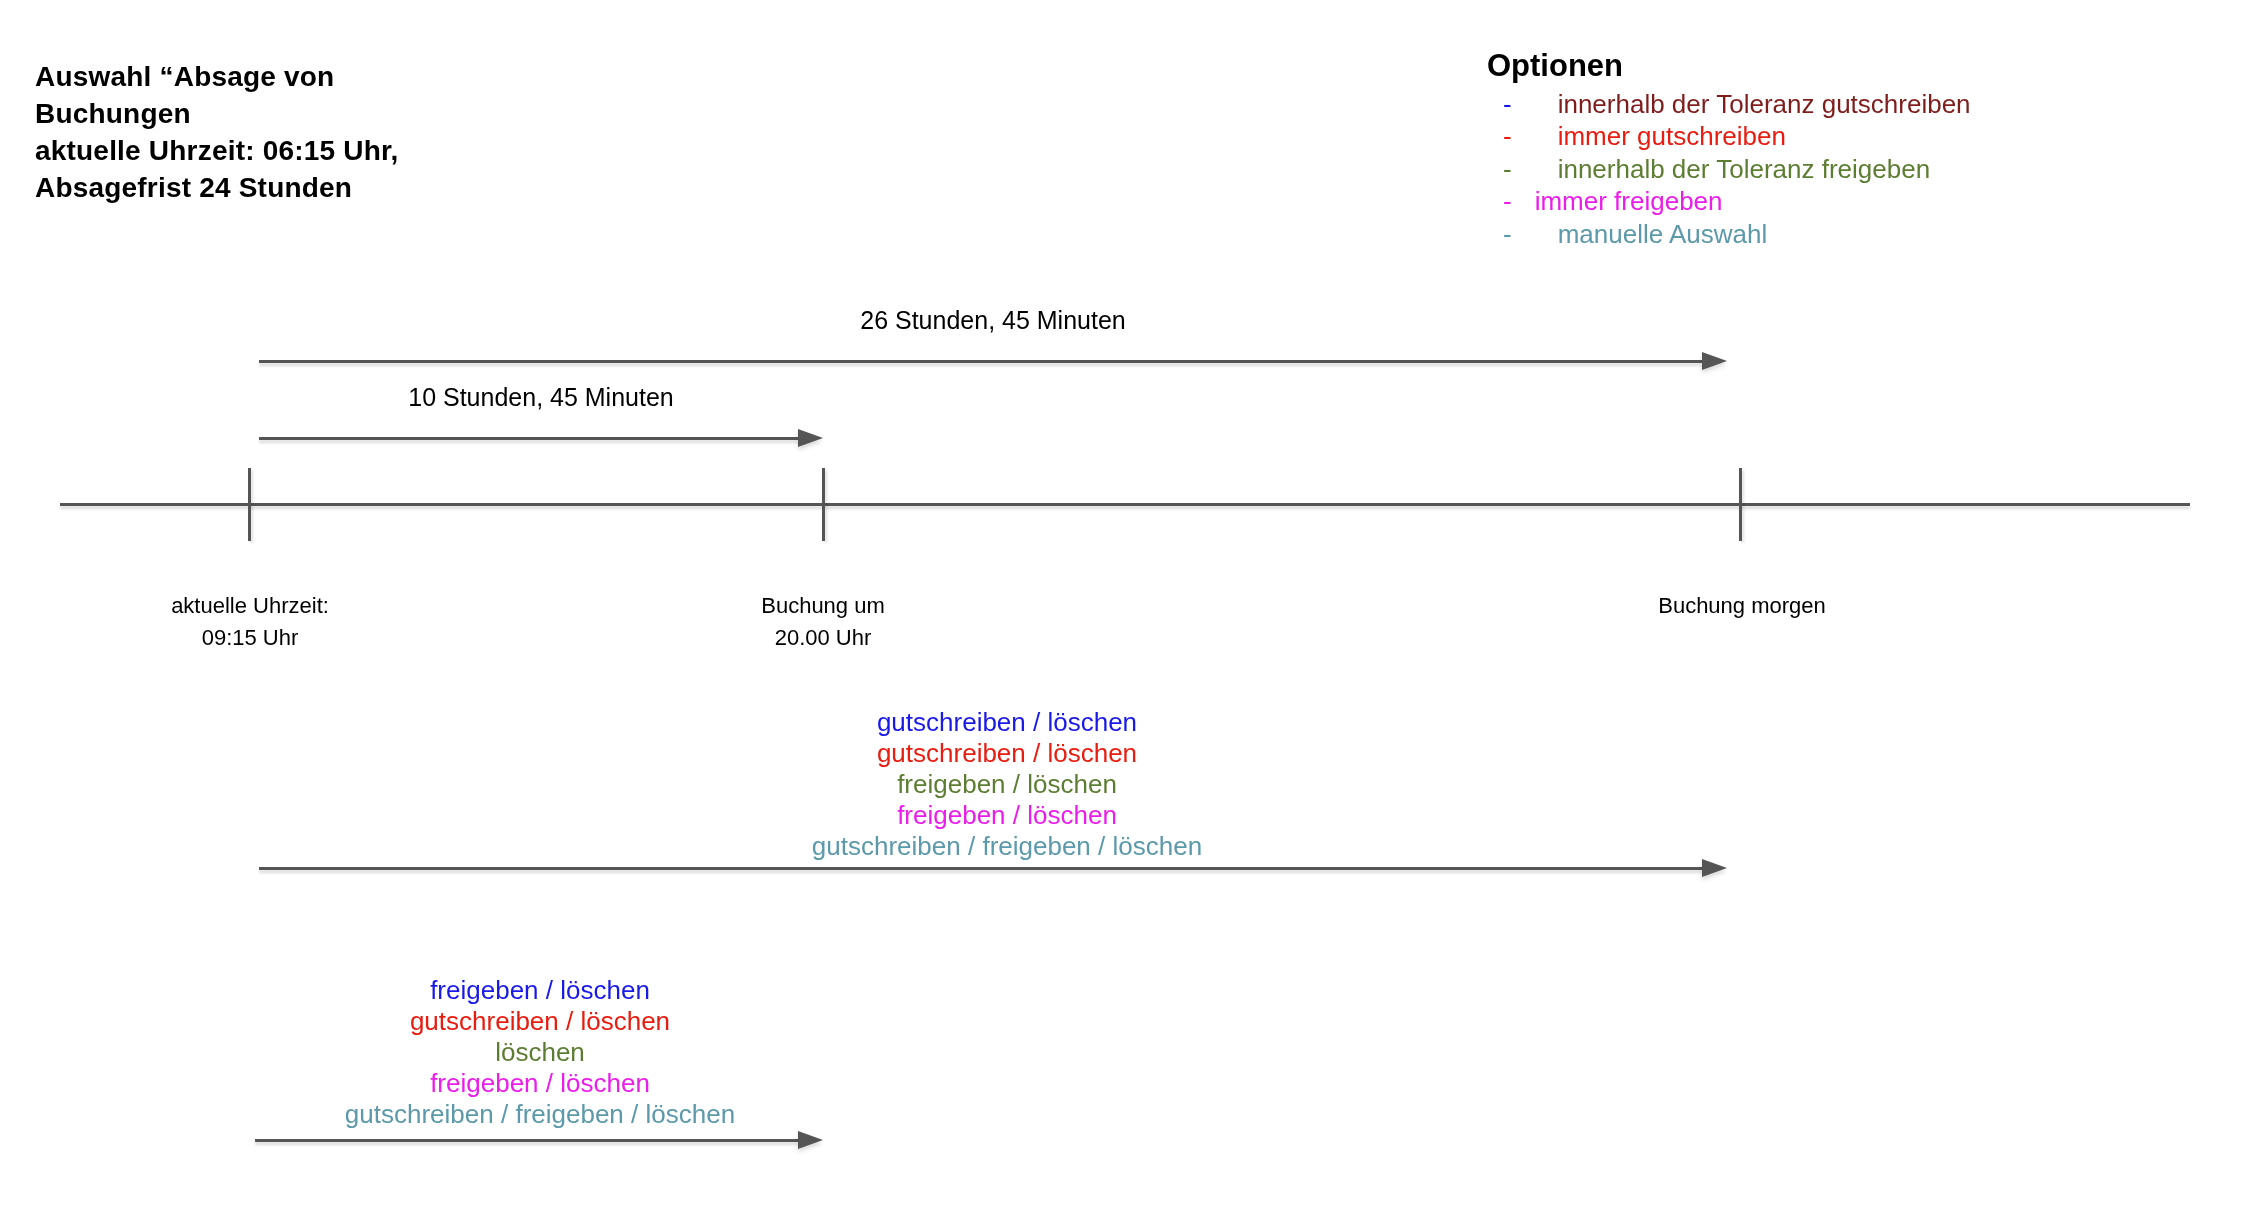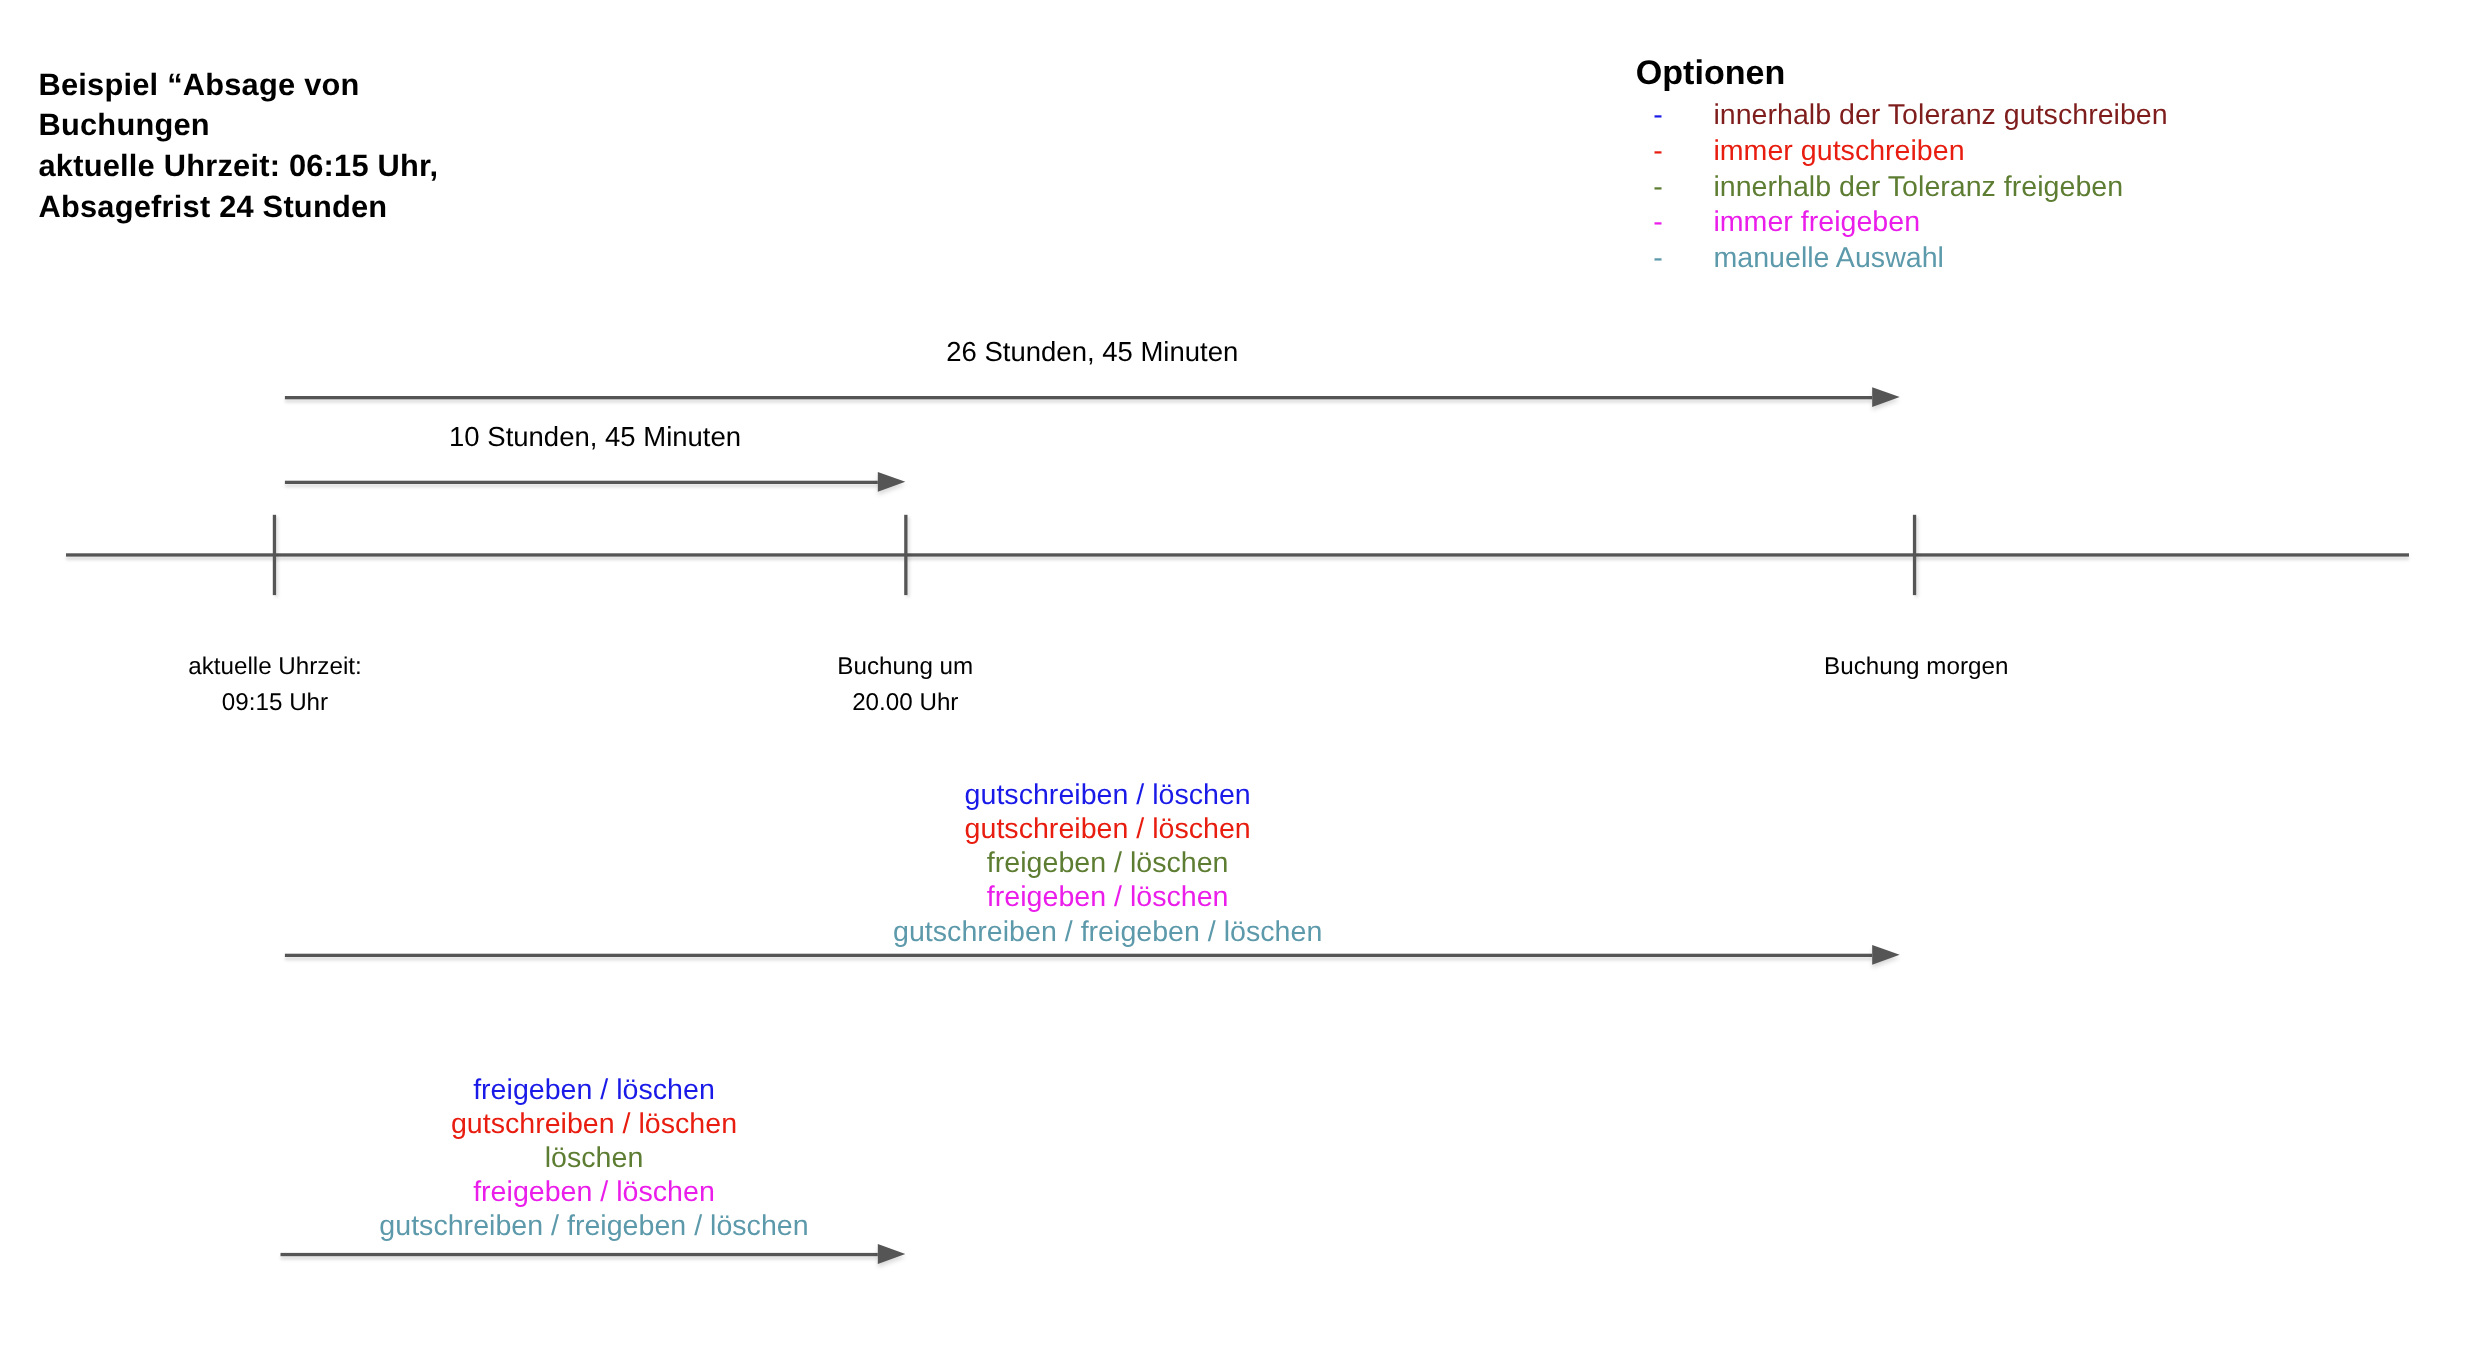--- a/index.html
+++ b/index.html
@@ -70,21 +70,21 @@
     text-align:center;font-size:26px;line-height:31px;
   }
   .action-block div{white-space:nowrap;}
 </style>
 </head>
 <body>
 
 <div id="stage">
 
   <div class="title">
-    <div>Beispiel “Absage von</div>
+    <div>Auswahl “Absage von</div>
     <div>Buchungen</div>
     <div>aktuelle Uhrzeit: 06:15 Uhr,</div>
     <div>Absagefrist 24 Stunden</div>
   </div>
 
   <div class="opt-heading">Optionen</div>
   <ul class="opt-list" id="options-list">
       <li>
         <span class="dash" style="color: rgb(26, 26, 232);">-</span>
         <span class="opt-label" style="color: #7f1d1d;">innerhalb der Toleranz gutschreiben</span>
@@ -92,21 +92,21 @@
       <li>
         <span class="dash" style="color: rgb(232, 28, 15);">-</span>
         <span class="opt-label" style="color: rgb(232, 28, 15);">immer gutschreiben</span>
       </li>
       <li>
         <span class="dash" style="color: rgb(93, 125, 50);">-</span>
         <span class="opt-label" style="color: rgb(93, 125, 50);">innerhalb der Toleranz freigeben</span>
       </li>
       <li>
         <span class="dash" style="color: rgb(234, 29, 234);">-</span>
-        <span class="opt-label" style="color: rgb(234, 29, 234);">immer freigeben</span>
+        <span class="opt-label" style="color: rgb(234, 29, 234); margin-left: 23px;">immer freigeben</span>
       </li>
       <li>
         <span class="dash" style="color: rgb(92, 153, 170);">-</span>
         <span class="opt-label" style="color: rgb(92, 153, 170);">manuelle Auswahl</span>
       </li>
     </ul>
 
   <div class="arrow" style="left:259px;top:304px;width:1468px;">
     <div class="arrow-label">26 Stunden, 45 Minuten</div>
     <div class="shaft-row">

